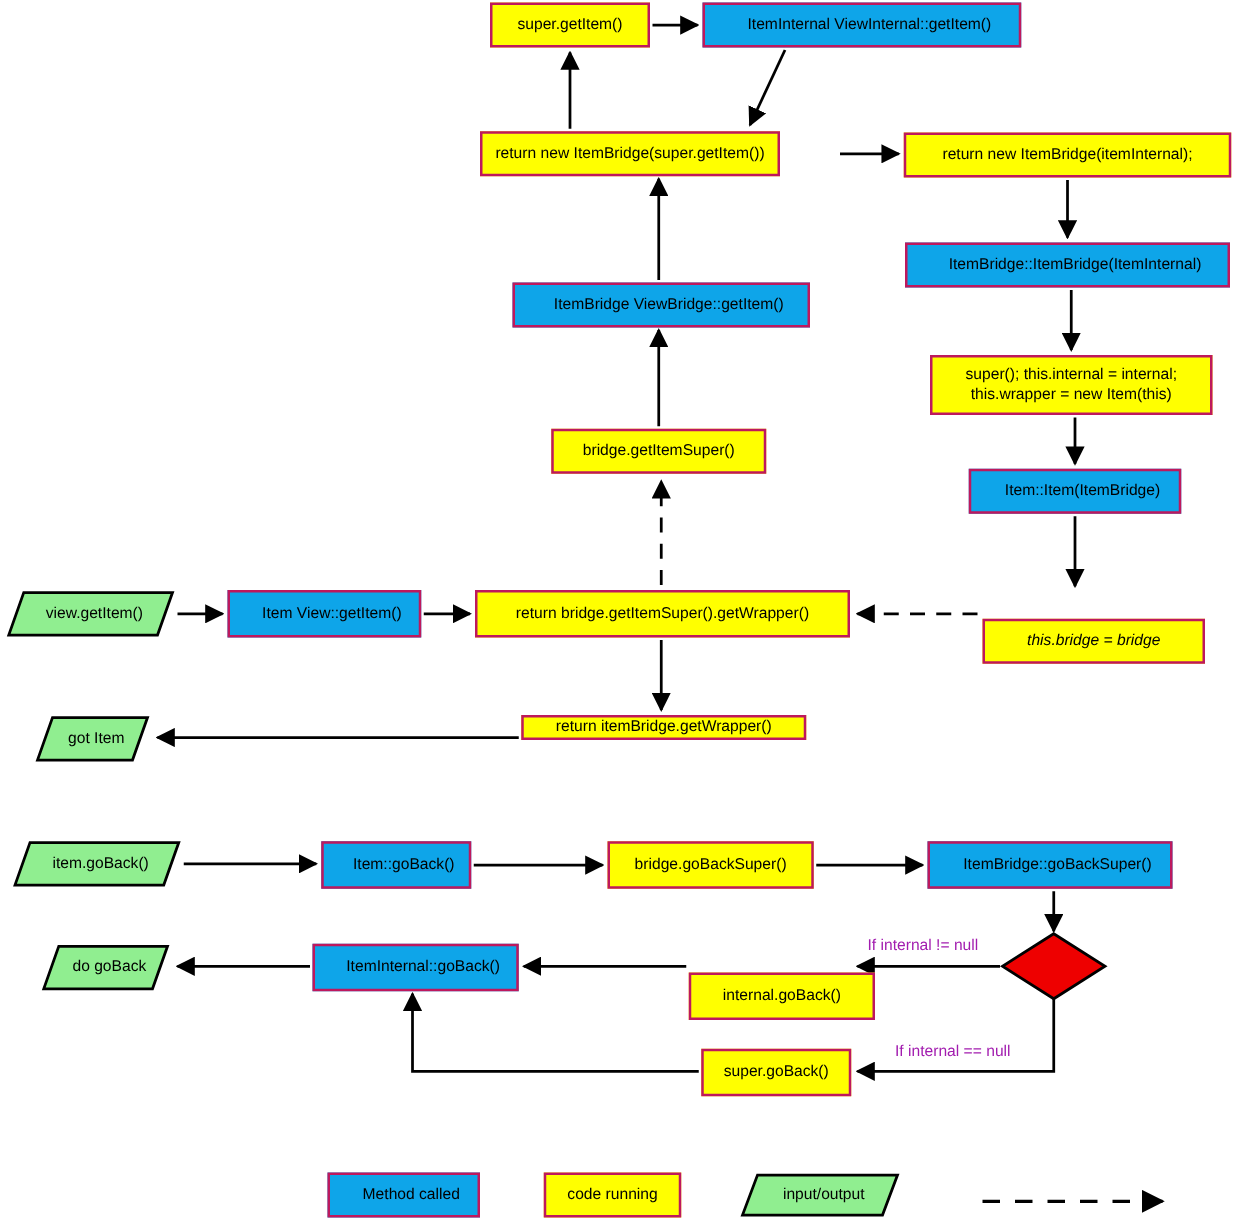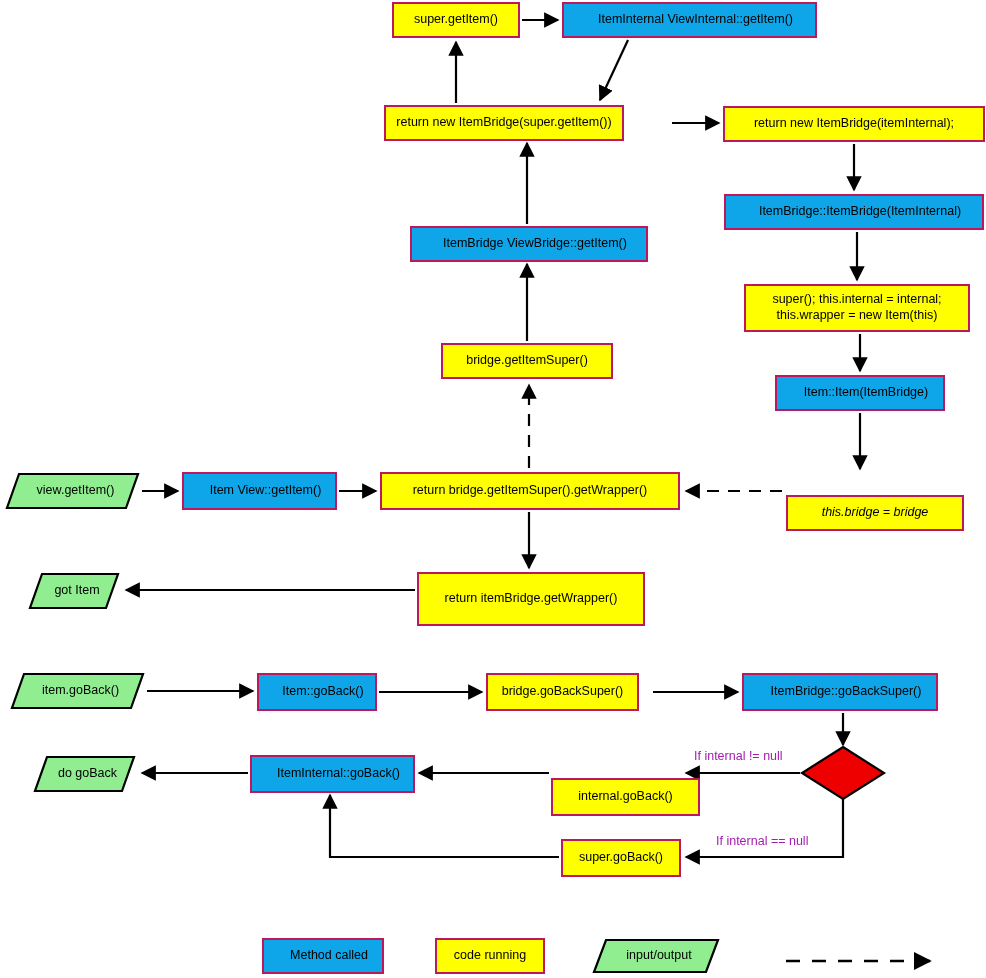--- a/index.html
+++ b/index.html
@@ -191,33 +191,33 @@
       </div>
       <div class="node yellow" style="left: 786px; top: 495px; width: 178px; height: 36px; font-style: italic;">
         <span>this.bridge = bridge</span>
       </div>
       <div class="node para" style="left: 28px; top: 572px; width: 92px; height: 38px; background: transparent;">
         <svg class="pshape" viewBox="0 0 92 38" preserveAspectRatio="none">
           <polygon points="14,2 90,2 78,36 2,36" fill="#90ee90" stroke="#000000" stroke-width="2.2"></polygon>
         </svg>
         <span class="ptext">got Item</span>
       </div>
-      <div class="node yellow" style="left: 417px; top: 572px; width: 228px; height: 54px;">
+      <div class="node yellow" style="left: 417px; top: 572px; width: 228px; height: 20px;">
         <span>return itemBridge.getWrapper()</span>
       </div>
       <div class="node para" style="left: 10px; top: 672px; width: 135px; height: 38px; background: transparent;">
         <svg class="pshape" viewBox="0 0 135 38" preserveAspectRatio="none">
           <polygon points="14,2 133,2 121,36 2,36" fill="#90ee90" stroke="#000000" stroke-width="2.2"></polygon>
         </svg>
         <span class="ptext">item.goBack()</span>
       </div>
       <div class="node green" style="left: 257px; top: 673px; width: 120px; height: 38px;">
         <span>Item::goBack()</span>
       </div>
-      <div class="node yellow" style="left: 486px; top: 673px; width: 153px; height: 38px;">
+      <div class="node yellow" style="left: 486px; top: 673px; width: 165px; height: 38px;">
         <span>bridge.goBackSuper()</span>
       </div>
       <div class="node green" style="left: 742px; top: 673px; width: 196px; height: 38px;">
         <span>ItemBridge::goBackSuper()</span>
       </div>
       <div class="node para" style="left: 33px; top: 755px; width: 103px; height: 38px; background: transparent;">
         <svg class="pshape" viewBox="0 0 103 38" preserveAspectRatio="none">
           <polygon points="14,2 101,2 89,36 2,36" fill="#90ee90" stroke="#000000" stroke-width="2.2"></polygon>
         </svg>
         <span class="ptext">do goBack</span>

